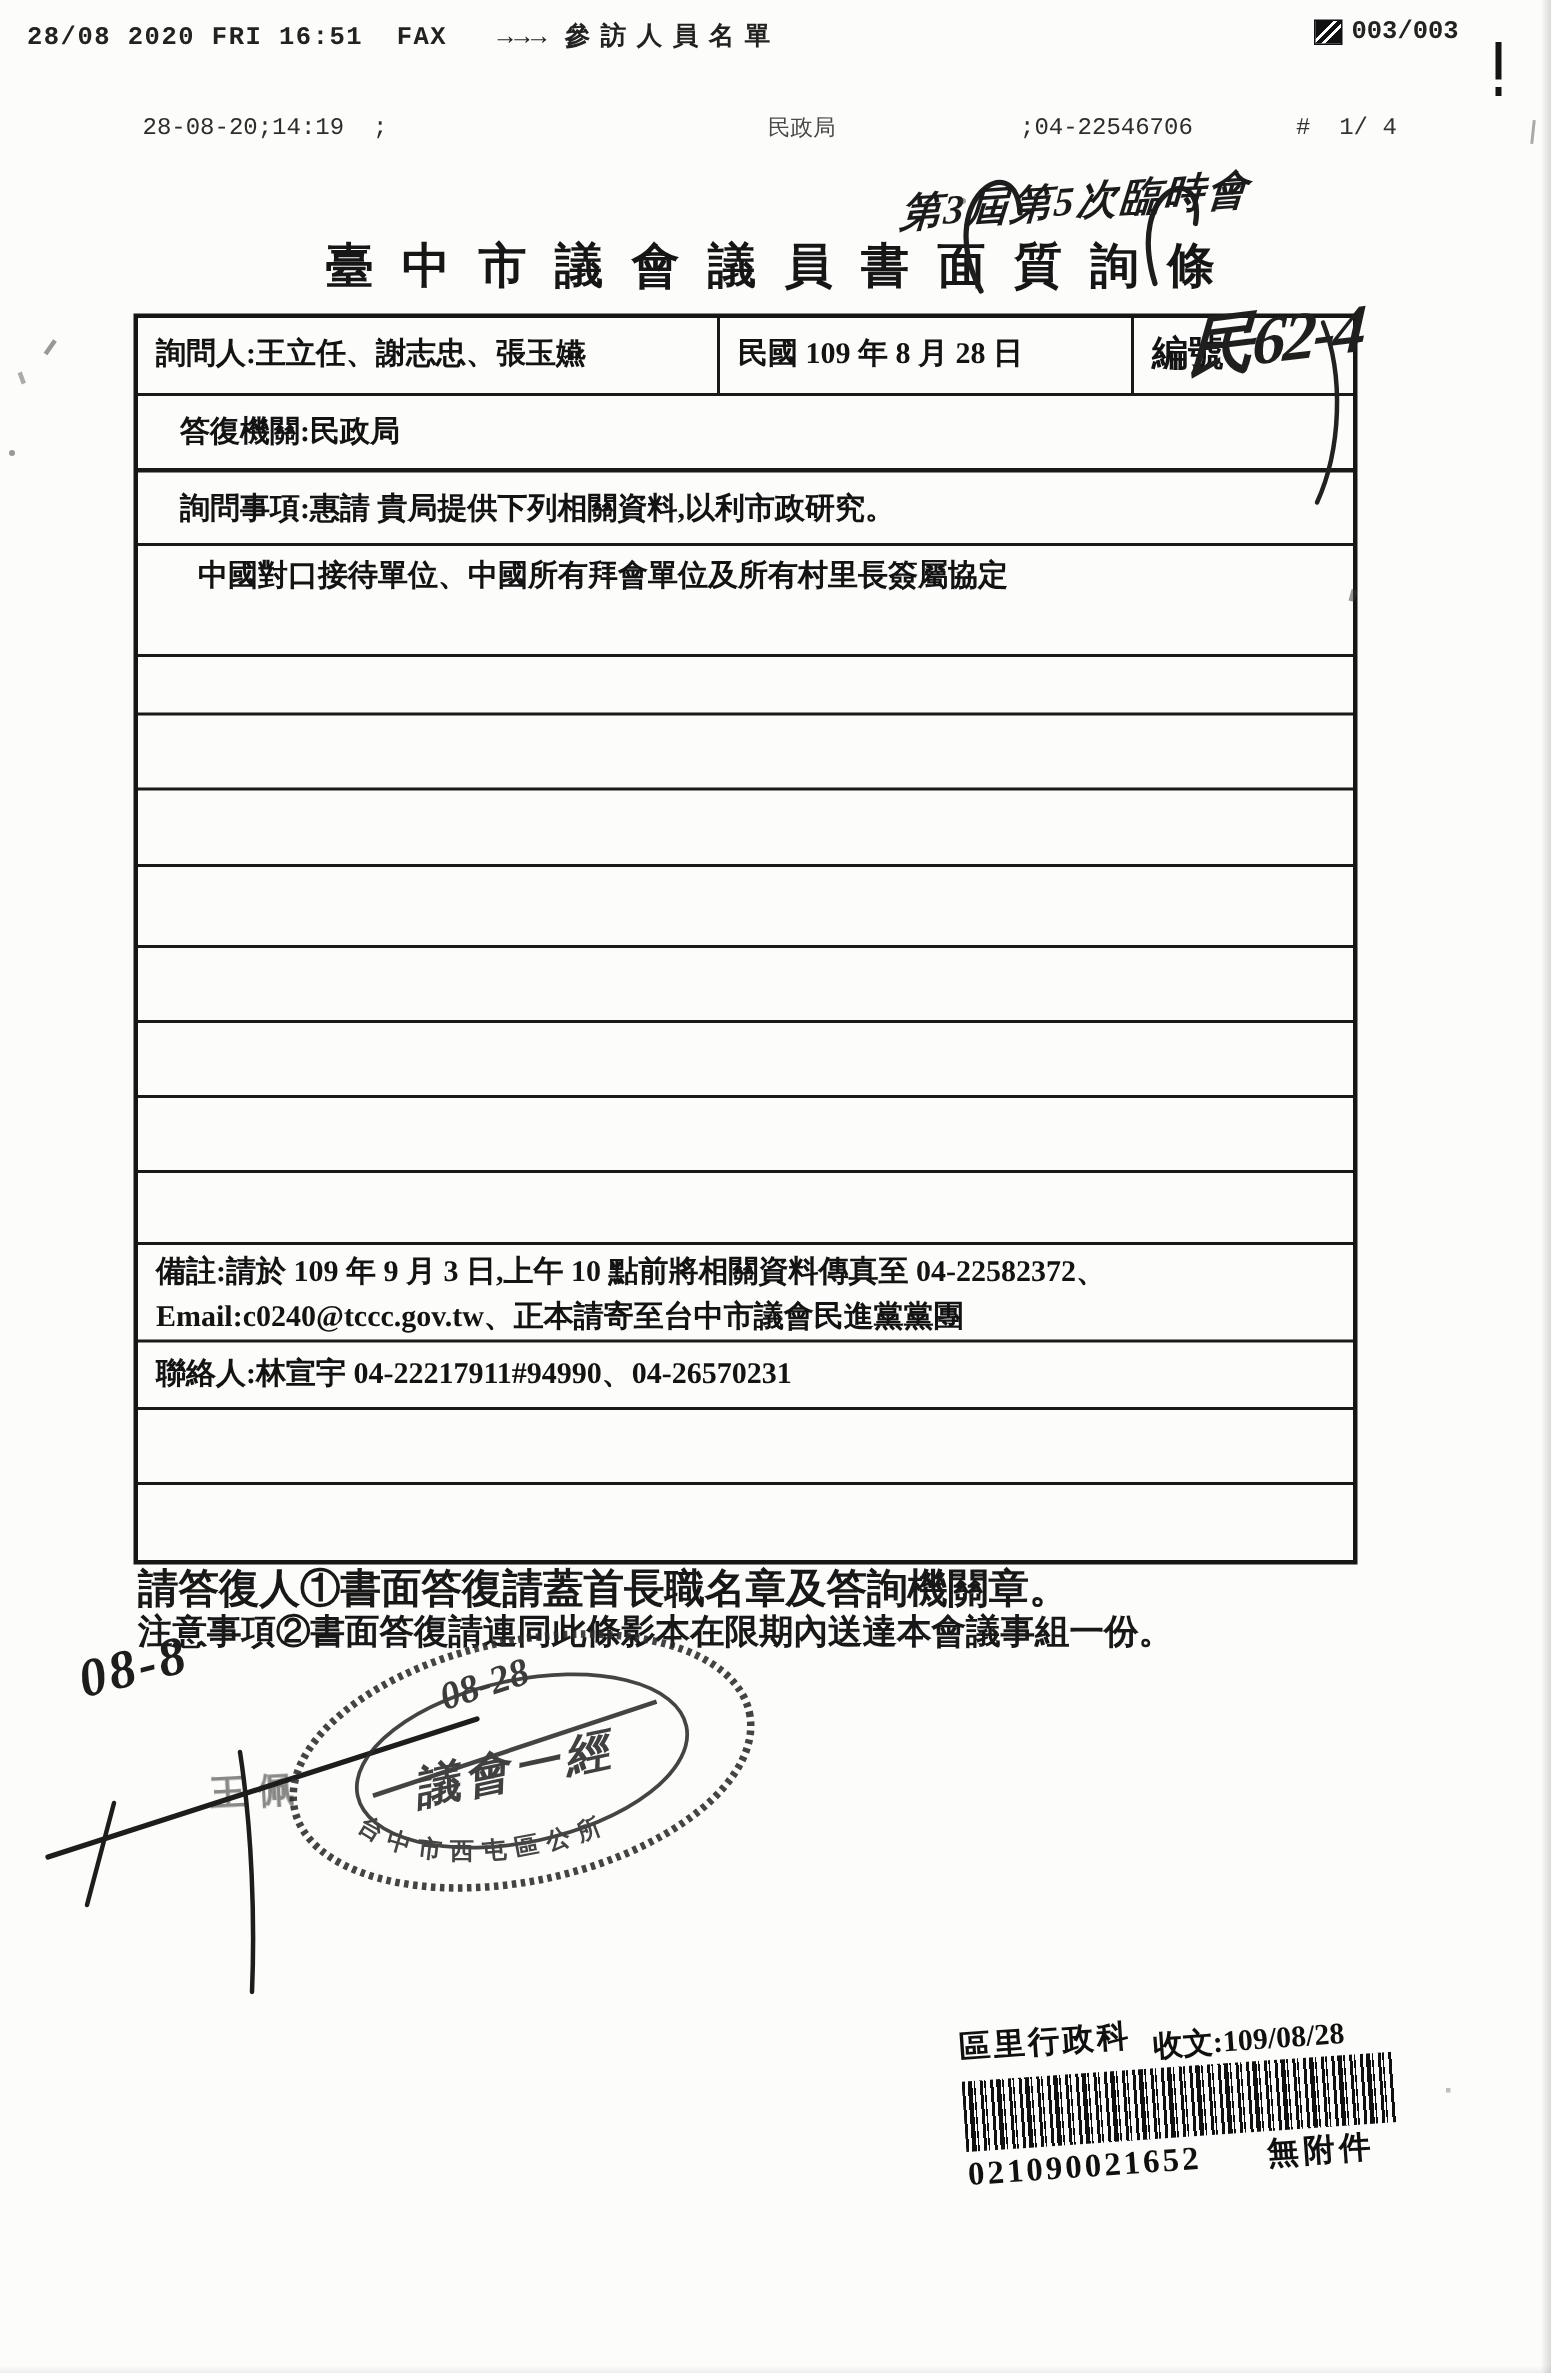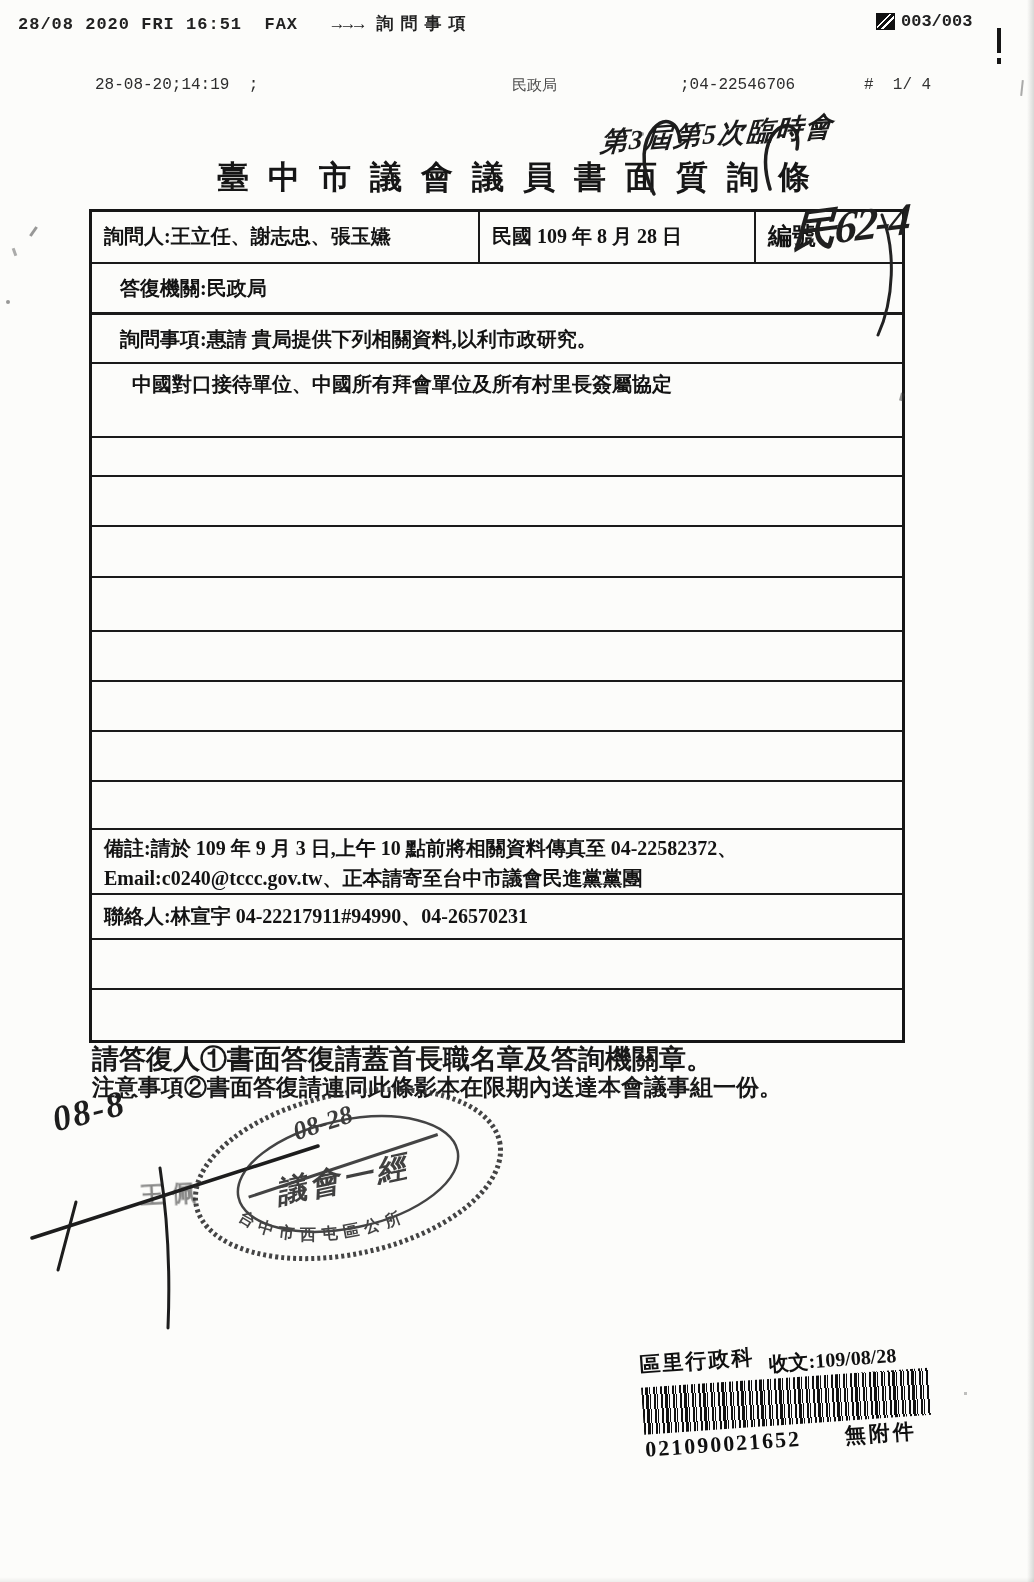--- a/index.html
+++ b/index.html
@@ -88,21 +88,21 @@
   .recv-att{font-size:21px;font-weight:700;margin-left:44px;letter-spacing:3px;}
 
   
   .spk{position:absolute;background:#333;opacity:.5;}
 </style>
 </head>
 <body>
 
 <div class="page">
 
-  <div class="abs fax1 mono"><span>28/08 2020 FRI 16:51  FAX   </span><span>→→→ </span><span class="cjk">詢問事項</span></div>
+  <div class="abs fax1 mono"><span>28/08 2020 FRI 16:51  FAX   </span><span>→→→ </span><span class="cjk">參訪人員名單</span></div>
   <div class="abs fax-pages">
     <span class="fax-icon"></span>
     <span class="mono">003/003</span>
   </div>
   <div class="abs excl-bar"></div>
   <div class="abs excl-dot"></div>
   <div class="abs tick-f"></div>
 
   <div class="abs fax2 mono">
     <span class="f2a">28-08-20;14:19  ;</span>

